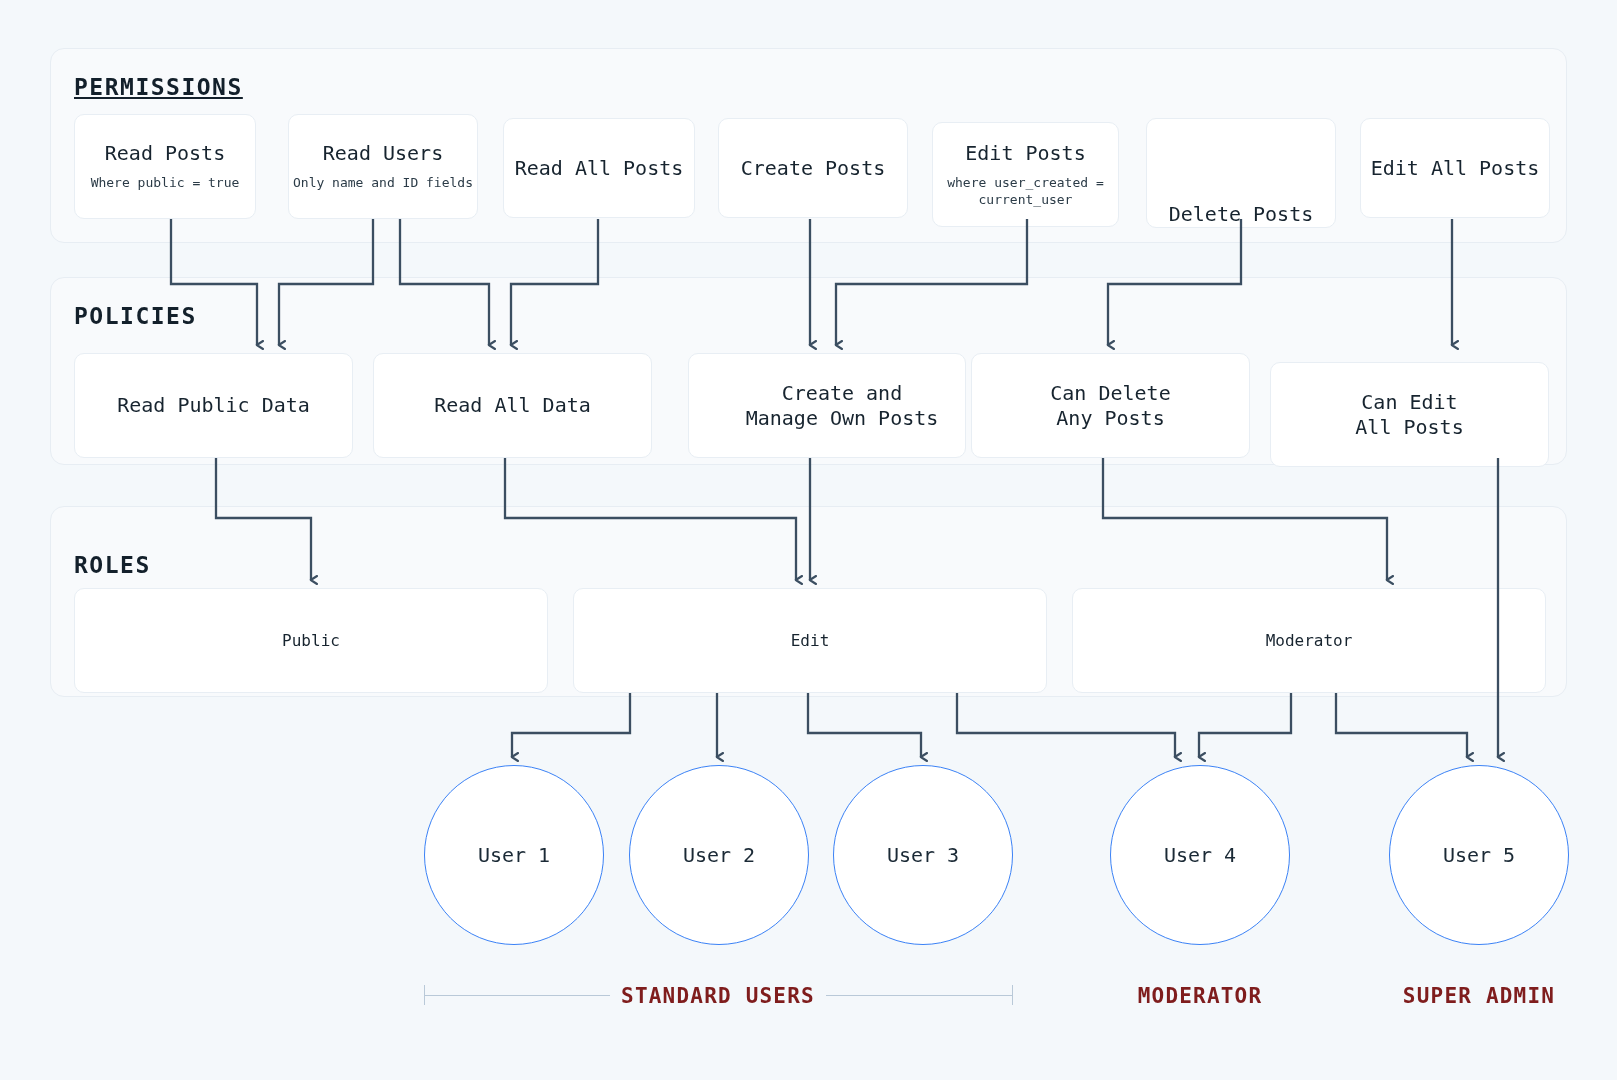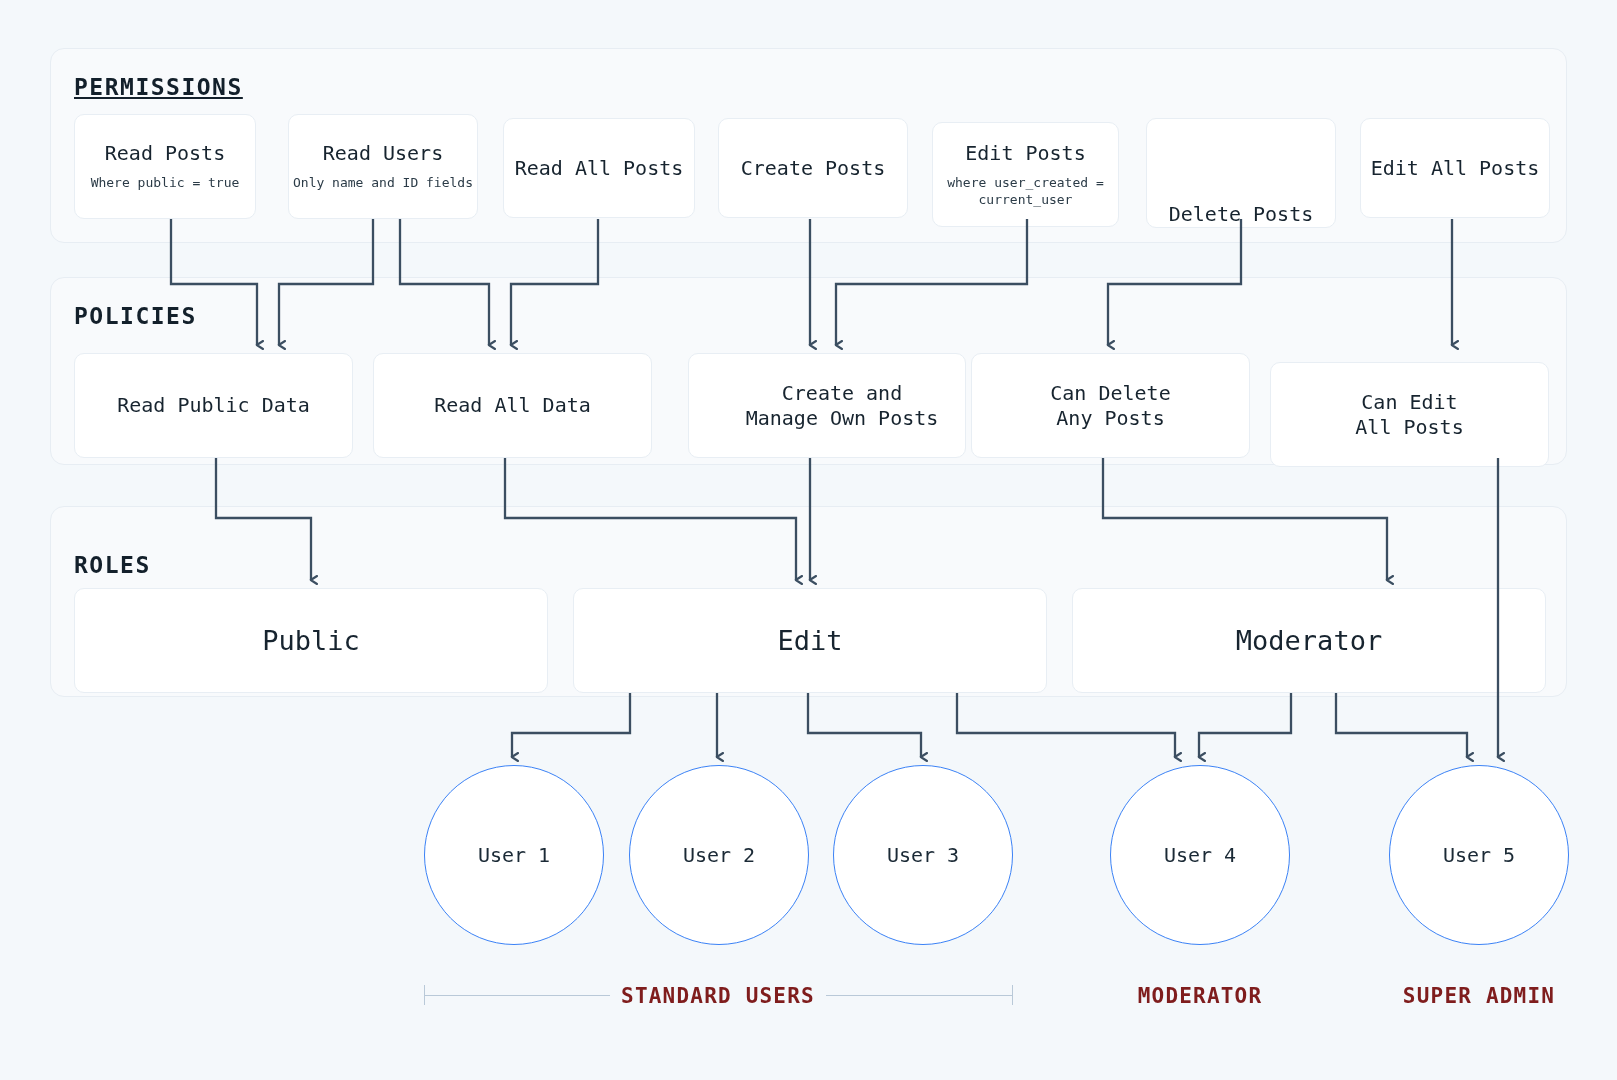--- a/index.html
+++ b/index.html
@@ -51,21 +51,21 @@
   }
   .node .sub{
     margin-top:9px;
     font-size:13px;
     line-height:1.3;
     color:#2b3b47;
     white-space:pre-line;
   }
   .node.policy .title{font-size:20px;}
   .node.role{align-items:center;justify-content:center;}
-  .node.role .title{font-size:27px;}
+  .node.role .title{font-size:16px;}
 
   
   .ucircle{
     position:absolute;
     background:#ffffff;
     border:1px solid #3b82f6;
     border-radius:50%;
     display:flex;align-items:center;justify-content:center;
     font-size:20px;color:#1b2a36;
     box-sizing:border-box;

